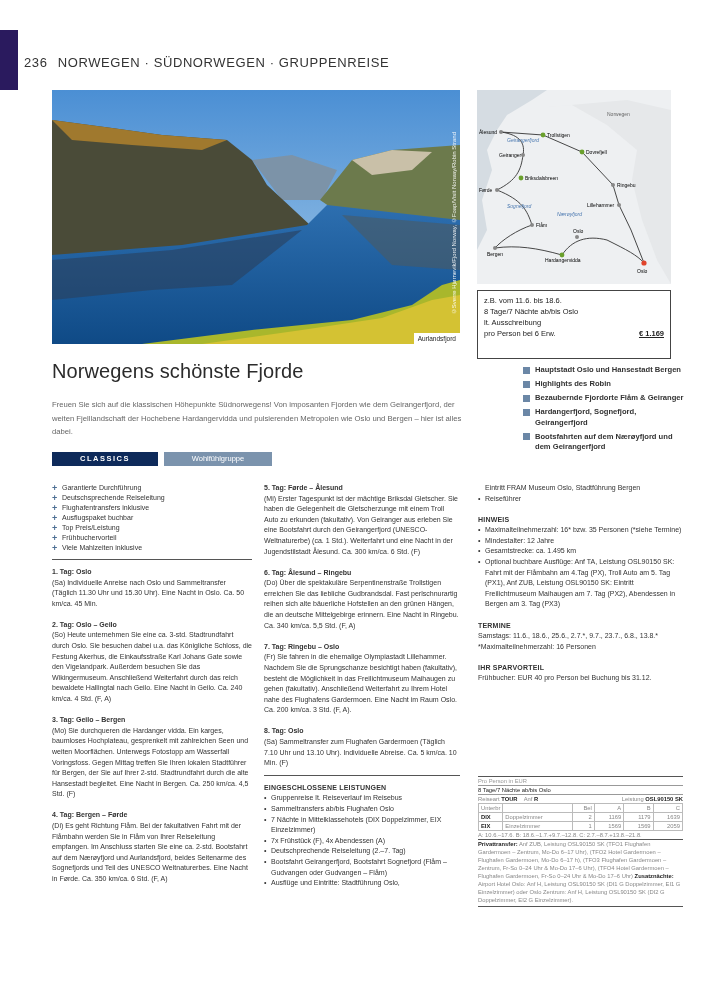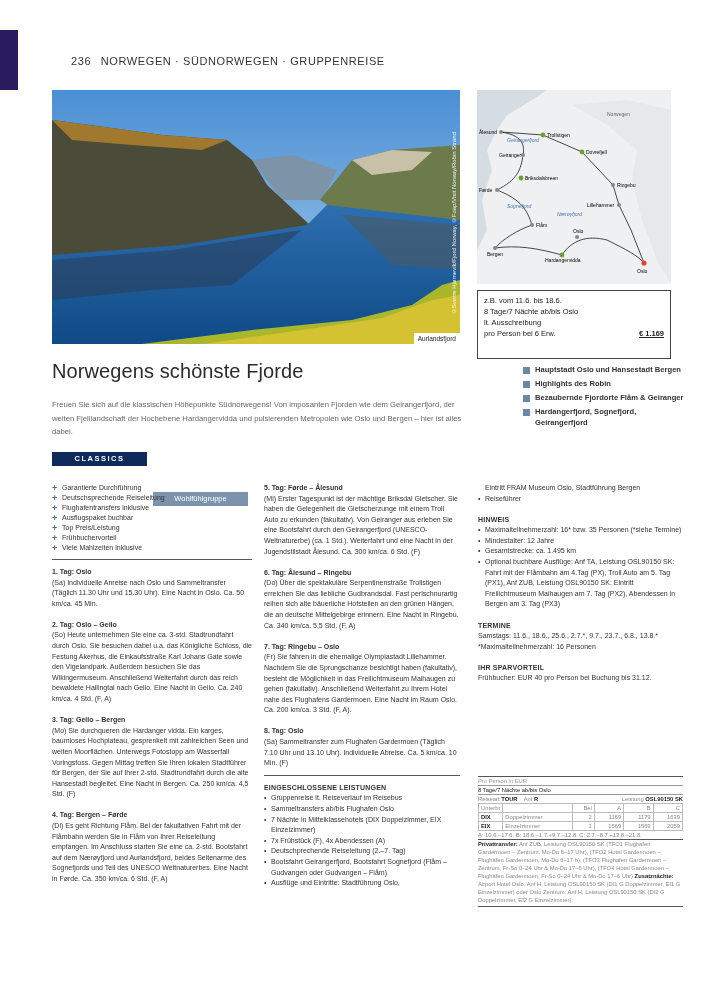--- a/index.html
+++ b/index.html
@@ -1,20 +1,20 @@
 <!DOCTYPE html>
 <html><head>
 <meta charset="utf-8">
 <style>
   * { box-sizing: border-box; margin: 0; padding: 0; }
   html, body { width: 704px; height: 996px; background: #ffffff; overflow: hidden; }
   body { position: relative; font-family: "Liberation Sans", sans-serif; color: #2b2b2b; }
 
   .side-bar { position: absolute; left: 0; top: 30px; width: 18px; height: 60px; background: #2a1a5e; }
-  .page-header { position: absolute; left: 24px; top: 55px; font-size: 11px; letter-spacing: 0.6px; color: #333; white-space: nowrap; margin-left: 47px; }
+  .page-header { position: absolute; left: 24px; top: 55px; font-size: 13px; letter-spacing: 0.6px; color: #333; white-space: nowrap; }
   .page-header .num { margin-right: 6px; }
 
   
   .photo { position: absolute; left: 52px; top: 90px; width: 408px; height: 254px; overflow: hidden; background: #5f9ed8; }
   .photo svg { display: block; }
   .photo-credit { position: absolute; right: 3px; bottom: 30px; writing-mode: vertical-rl; transform: rotate(180deg); font-size: 6px; color: #fff; opacity: 0.9; }
   .photo-caption { position: absolute; right: 0; bottom: 0; background: #fff; font-size: 6.5px; padding: 2px 4px; color: #222; }
 
   
   .map { position: absolute; left: 477px; top: 90px; width: 194px; height: 194px; background: #e4e7ea; overflow: hidden; }
@@ -22,22 +22,22 @@
 
   
   .price-box { position: absolute; left: 477px; top: 290px; width: 194px; height: 69px; border: 1px solid #444; padding: 4px 6px; font-size: 7.5px; line-height: 11px; color: #222; }
   .price-box .row { display: flex; justify-content: space-between; }
   .price-box .price { font-weight: bold; text-decoration: underline; }
 
   
   .title { position: absolute; left: 52px; top: 360px; font-size: 20px; color: #2b2b2b; font-weight: normal; letter-spacing: 0.1px; }
   .intro { position: absolute; left: 52px; top: 398px; width: 410px; font-family: Liberation Sans, sans-serif; font-size: 7.7px; line-height: 13.5px; color: #666; }
   .tags { position: absolute; left: 52px; top: 452px; display: flex; gap: 6px; }
-  .tag-classics { width: 95px; height: 14px; background: #0e2a5a; color: #fff; font-size: 7.5px; font-weight: bold; letter-spacing: 1.5px; text-align: center; line-height: 14px; }
-  .tag-wohl { width: 95px; height: 14px; background: #7b93ad; color: #fff; font-size: 7.5px; text-align: center; line-height: 14px; margin-top: 40px; }
+  .tag-classics { width: 106px; height: 14px; background: #0e2a5a; color: #fff; font-size: 7.5px; font-weight: bold; letter-spacing: 1.5px; text-align: center; line-height: 14px; }
+  .tag-wohl { width: 108px; height: 14px; background: #7b93ad; color: #fff; font-size: 7.5px; text-align: center; line-height: 14px; }
 
   
   .highlights { position: absolute; left: 477px; top: 365px; width: 210px; list-style: none; }
   .highlights li { display: flex; align-items: flex-start; font-size: 7.6px; font-weight: bold; line-height: 10.5px; margin-bottom: 3.5px; color: #333; margin-left: 46px; }
   .highlights .sq { flex: 0 0 7px; width: 7px; height: 7px; background: #6b87a6; margin: 1.5px 5px 0 0; }
 
   
   .col { position: absolute; font-size: 7px; line-height: 10.6px; color: #333; }
   .col1 { left: 52px; top: 483px; width: 200px; }
   .col2 { left: 264px; top: 483px; width: 196px; }
@@ -174,20 +174,24 @@
       <span>Highlights des Robin</span>
     </li>
   <li>
       <span class="sq"></span>
       <span>Bezaubernde Fjordorte Flåm &amp; Geiranger</span>
     </li>
   <li>
       <span class="sq"></span>
       <span>Hardangerfjord, Sognefjord, Geirangerfjord</span>
     </li>
+  <li>
+      <span class="sq"></span>
+      <span>Bootsfahrten auf dem Nærøyfjord und dem Geirangerfjord</span>
+    </li>
 </ul>
 
 <div class="col col1">
   <ul class="features">
     <li>
         <span class="plus">+</span>
         <span>Garantierte Durchführung</span>
       </li>
     <li>
         <span class="plus">+</span>

